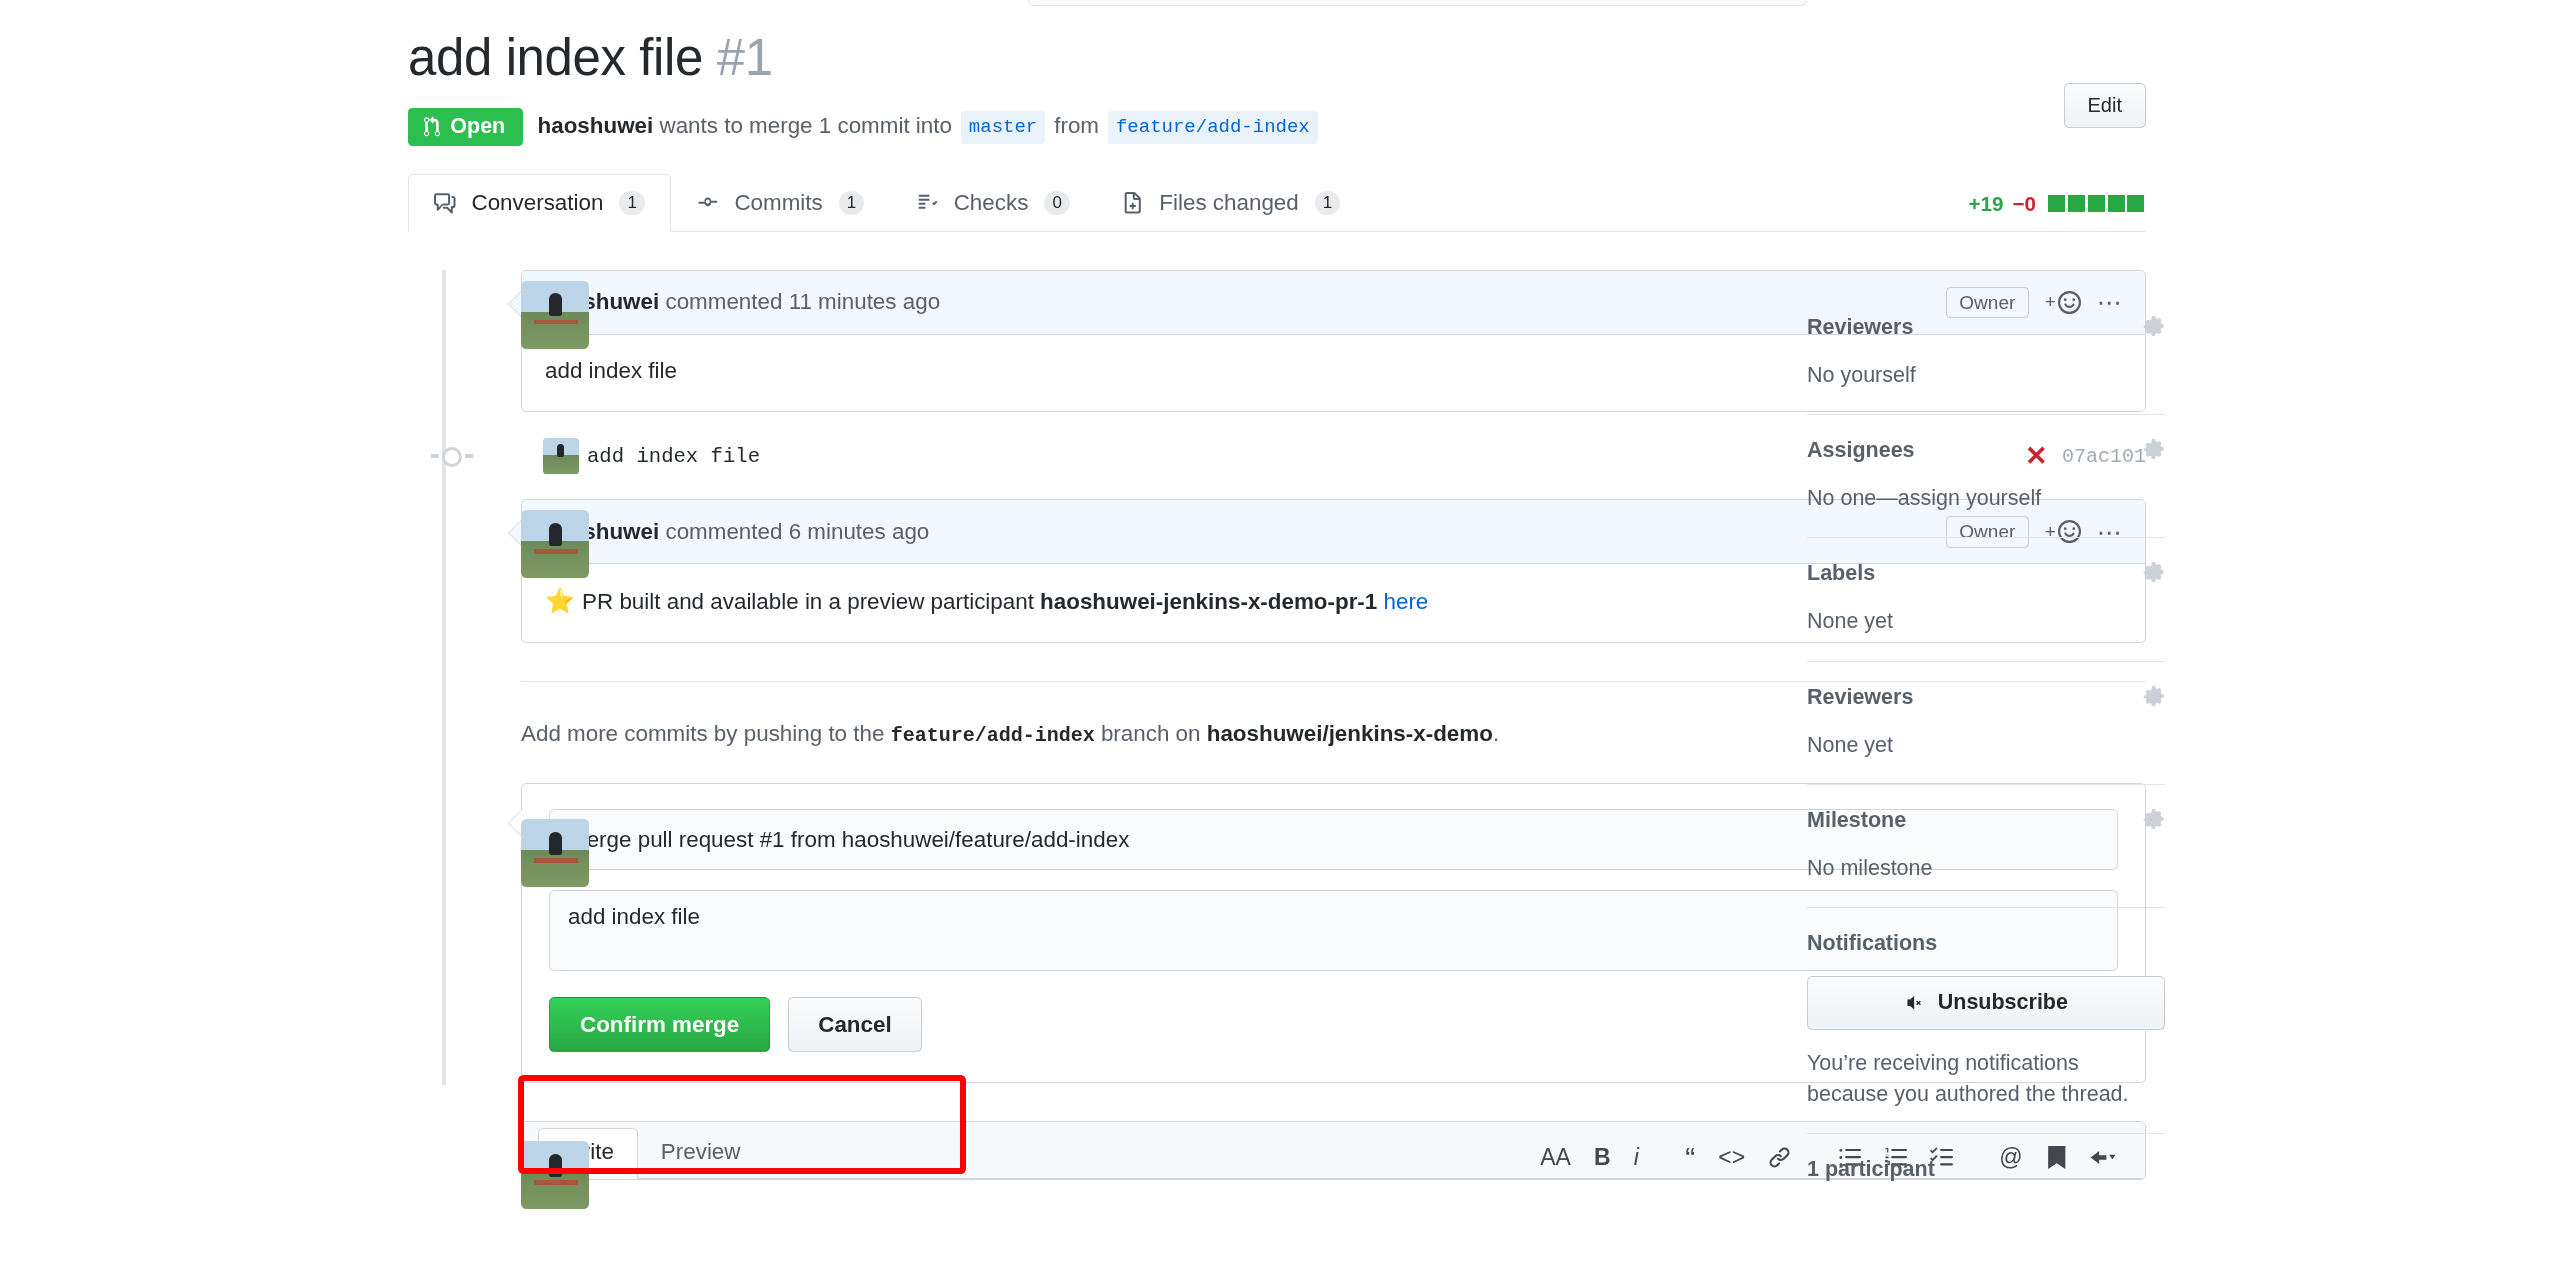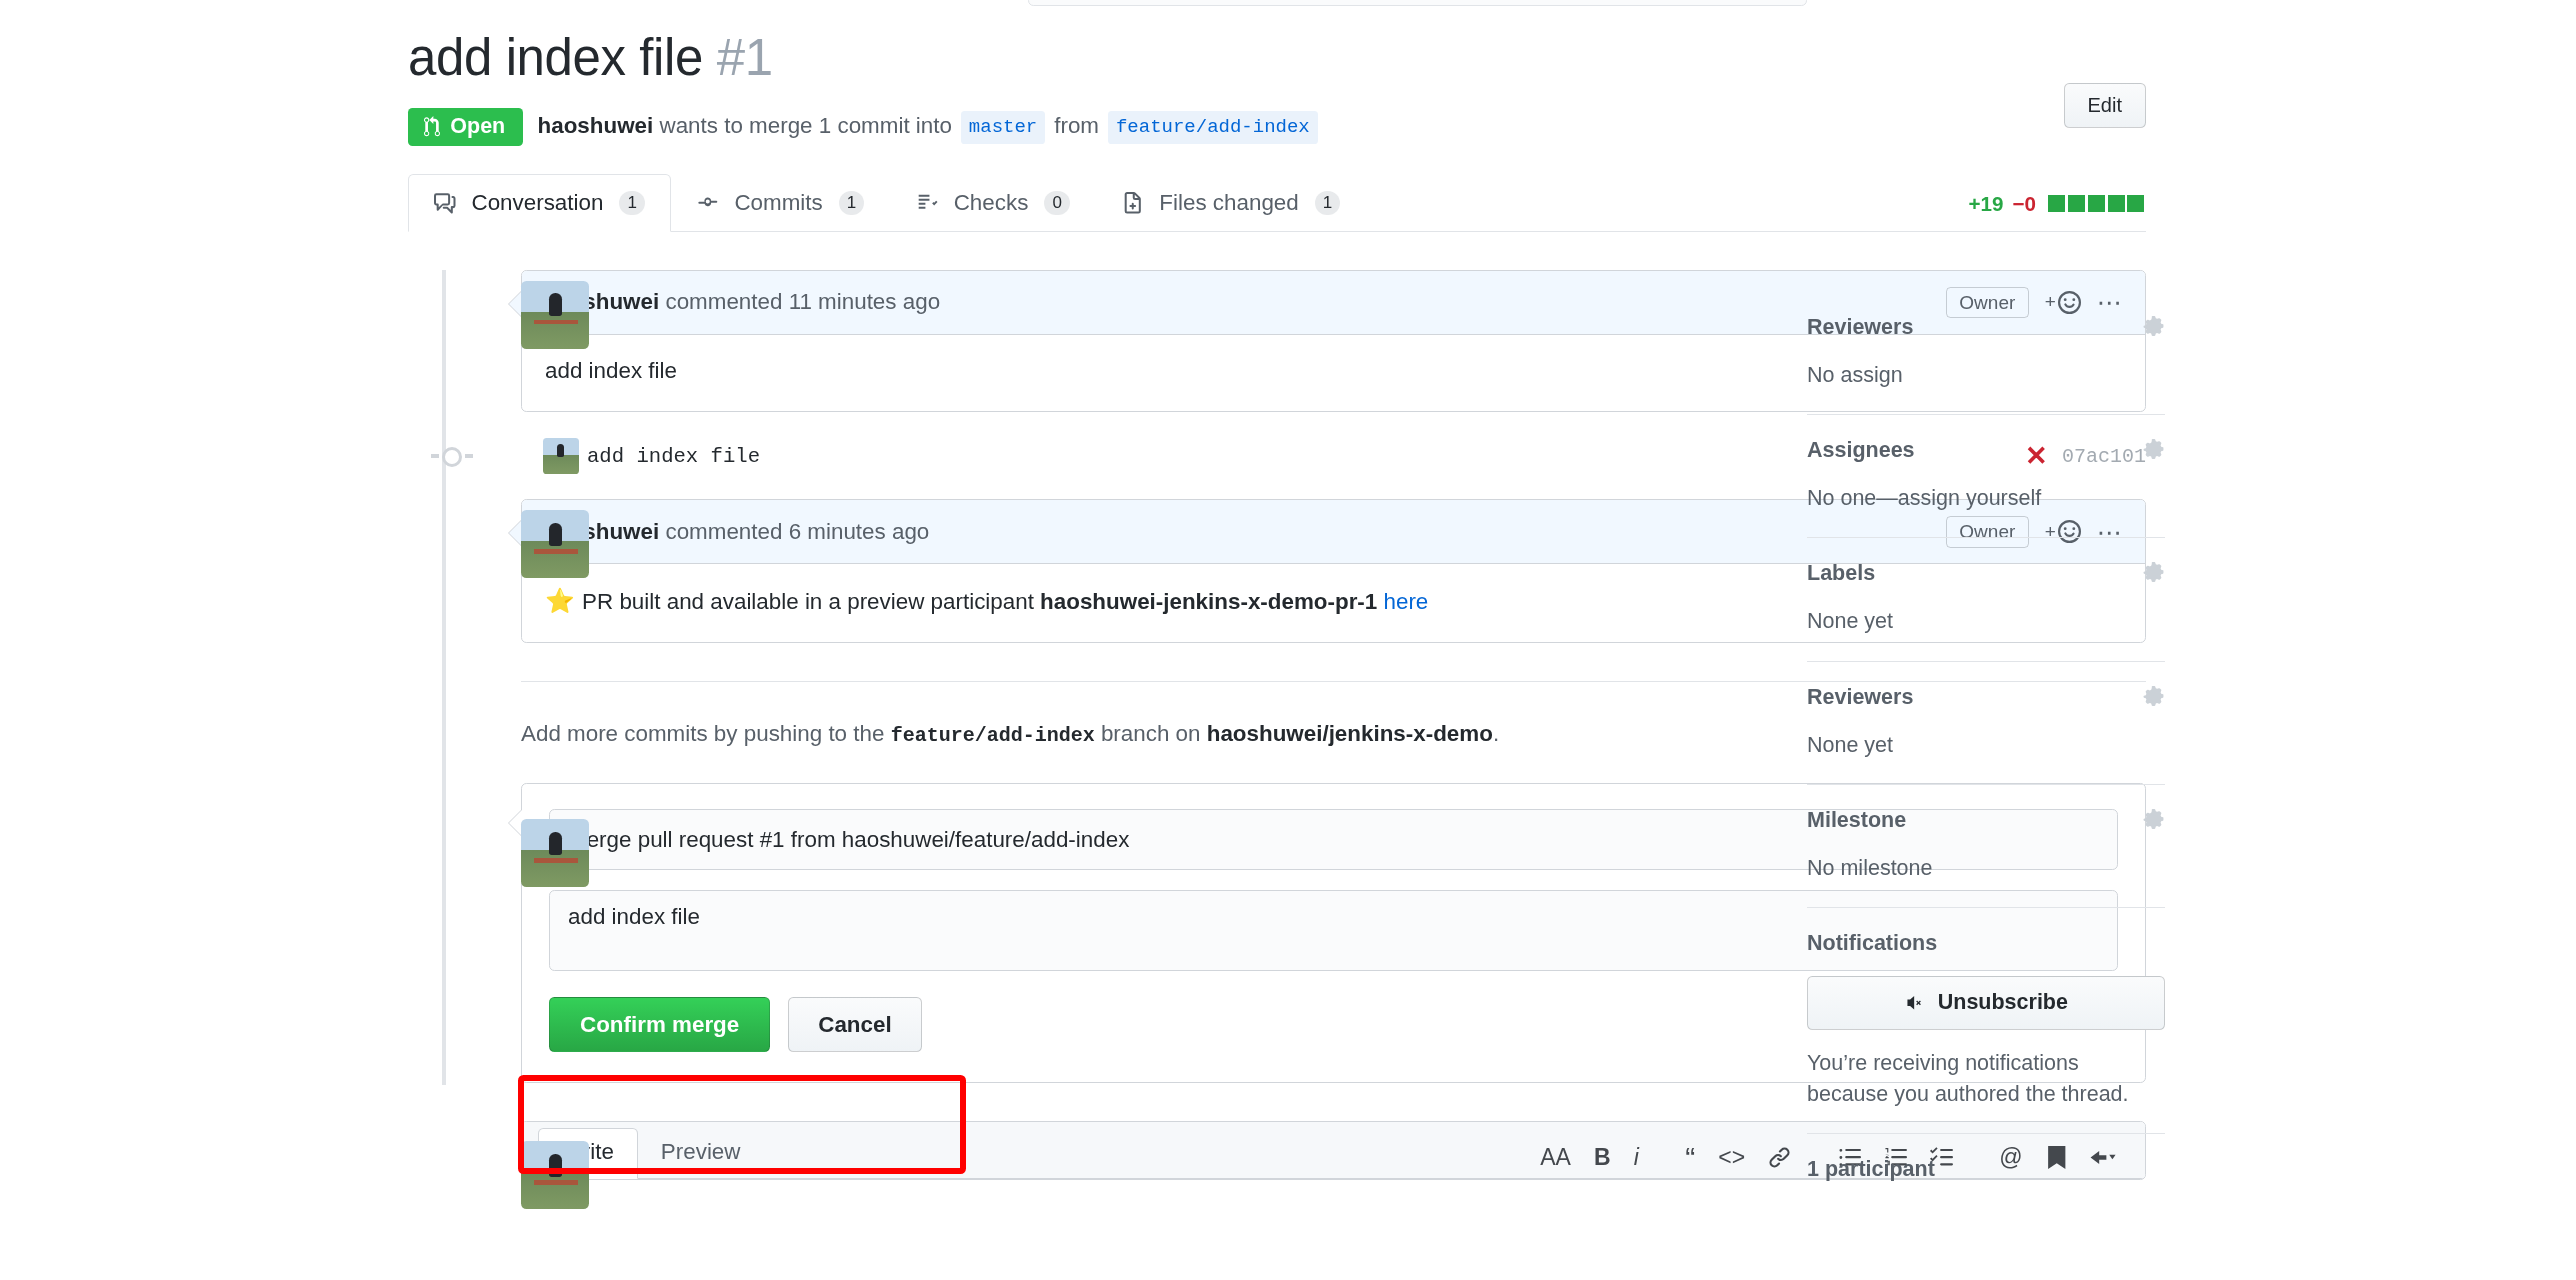--- a/index.html
+++ b/index.html
@@ -516,21 +516,21 @@
 
     <div class="sb-sec">
       <div class="sb-head">
         <span>Reviewers</span>
         <span class="gear">
           <svg width="23" height="23" viewBox="0 0 16 16" fill="#cbd1d7">
             <path d="M8 10.5a2.5 2.5 0 110-5 2.5 2.5 0 010 5zm0-1.5a1 1 0 100-2 1 1 0 000 2zM6.8.3a.7.7 0 01.69-.3h1.02a.7.7 0 01.69.3l.4 1.3c.3.1.6.22.87.38l1.28-.45a.7.7 0 01.74.18l.72.72a.7.7 0 01.18.74l-.45 1.28c.16.27.28.57.38.87l1.3.4a.7.7 0 01.3.69v1.02a.7.7 0 01-.3.69l-1.3.4c-.1.3-.22.6-.38.87l.45 1.28a.7.7 0 01-.18.74l-.72.72a.7.7 0 01-.74.18l-1.28-.45c-.27.16-.57.28-.87.38l-.4 1.3a.7.7 0 01-.69.3H7.49a.7.7 0 01-.69-.3l-.4-1.3a5.7 5.7 0 01-.87-.38l-1.28.45a.7.7 0 01-.74-.18l-.72-.72a.7.7 0 01-.18-.74l.45-1.28a5.7 5.7 0 01-.38-.87l-1.3-.4a.7.7 0 01-.3-.69V7.49a.7.7 0 01.3-.69l1.3-.4c.1-.3.22-.6.38-.87l-.45-1.28a.7.7 0 01.18-.74l.72-.72a.7.7 0 01.74-.18l1.28.45c.27-.16.57-.28.87-.38l.4-1.3z"></path>
           </svg>
         </span>
       </div>
-      <div class="sb-val">No assign</div>
+      <div class="sb-val">No yourself</div>
     </div>
 
     <div class="sb-sec">
       <div class="sb-head">
         <span>Assignees</span>
         <span class="gear">
           <svg width="23" height="23" viewBox="0 0 16 16" fill="#cbd1d7">
             <path d="M8 10.5a2.5 2.5 0 110-5 2.5 2.5 0 010 5zm0-1.5a1 1 0 100-2 1 1 0 000 2zM6.8.3a.7.7 0 01.69-.3h1.02a.7.7 0 01.69.3l.4 1.3c.3.1.6.22.87.38l1.28-.45a.7.7 0 01.74.18l.72.72a.7.7 0 01.18.74l-.45 1.28c.16.27.28.57.38.87l1.3.4a.7.7 0 01.3.69v1.02a.7.7 0 01-.3.69l-1.3.4c-.1.3-.22.6-.38.87l.45 1.28a.7.7 0 01-.18.74l-.72.72a.7.7 0 01-.74.18l-1.28-.45c-.27.16-.57.28-.87.38l-.4 1.3a.7.7 0 01-.69.3H7.49a.7.7 0 01-.69-.3l-.4-1.3a5.7 5.7 0 01-.87-.38l-1.28.45a.7.7 0 01-.74-.18l-.72-.72a.7.7 0 01-.18-.74l.45-1.28a5.7 5.7 0 01-.38-.87l-1.3-.4a.7.7 0 01-.3-.69V7.49a.7.7 0 01.3-.69l1.3-.4c.1-.3.22-.6.38-.87l-.45-1.28a.7.7 0 01.18-.74l.72-.72a.7.7 0 01.74-.18l1.28.45c.27-.16.57-.28.87-.38l.4-1.3z"></path>
           </svg>
         </span>

